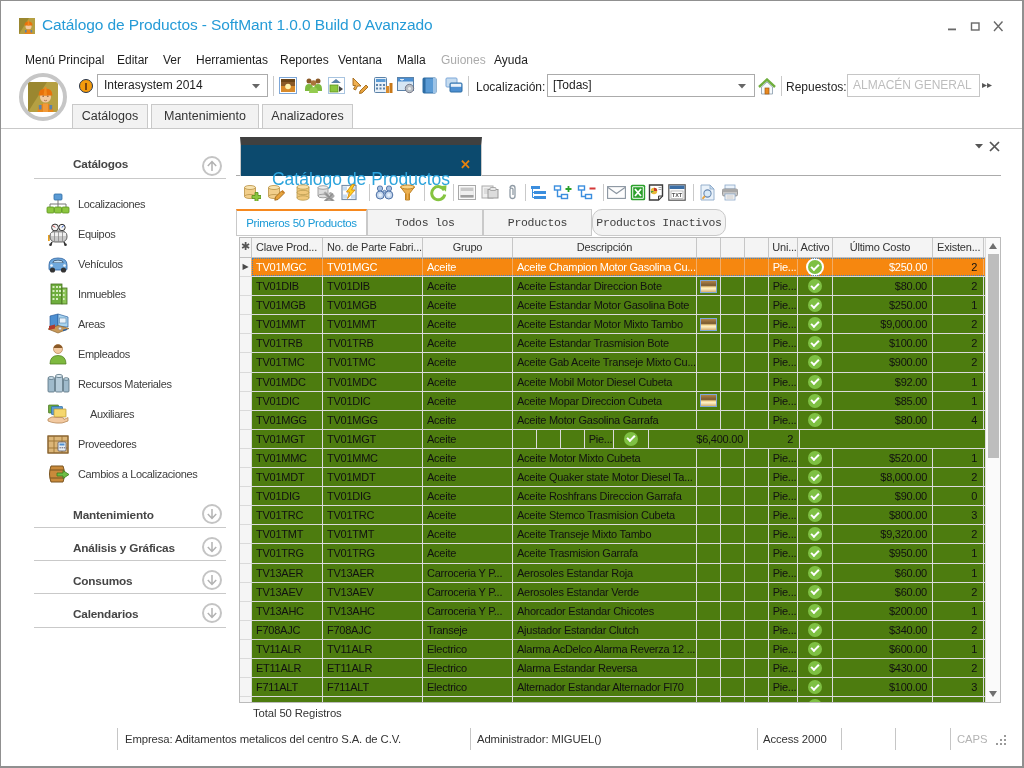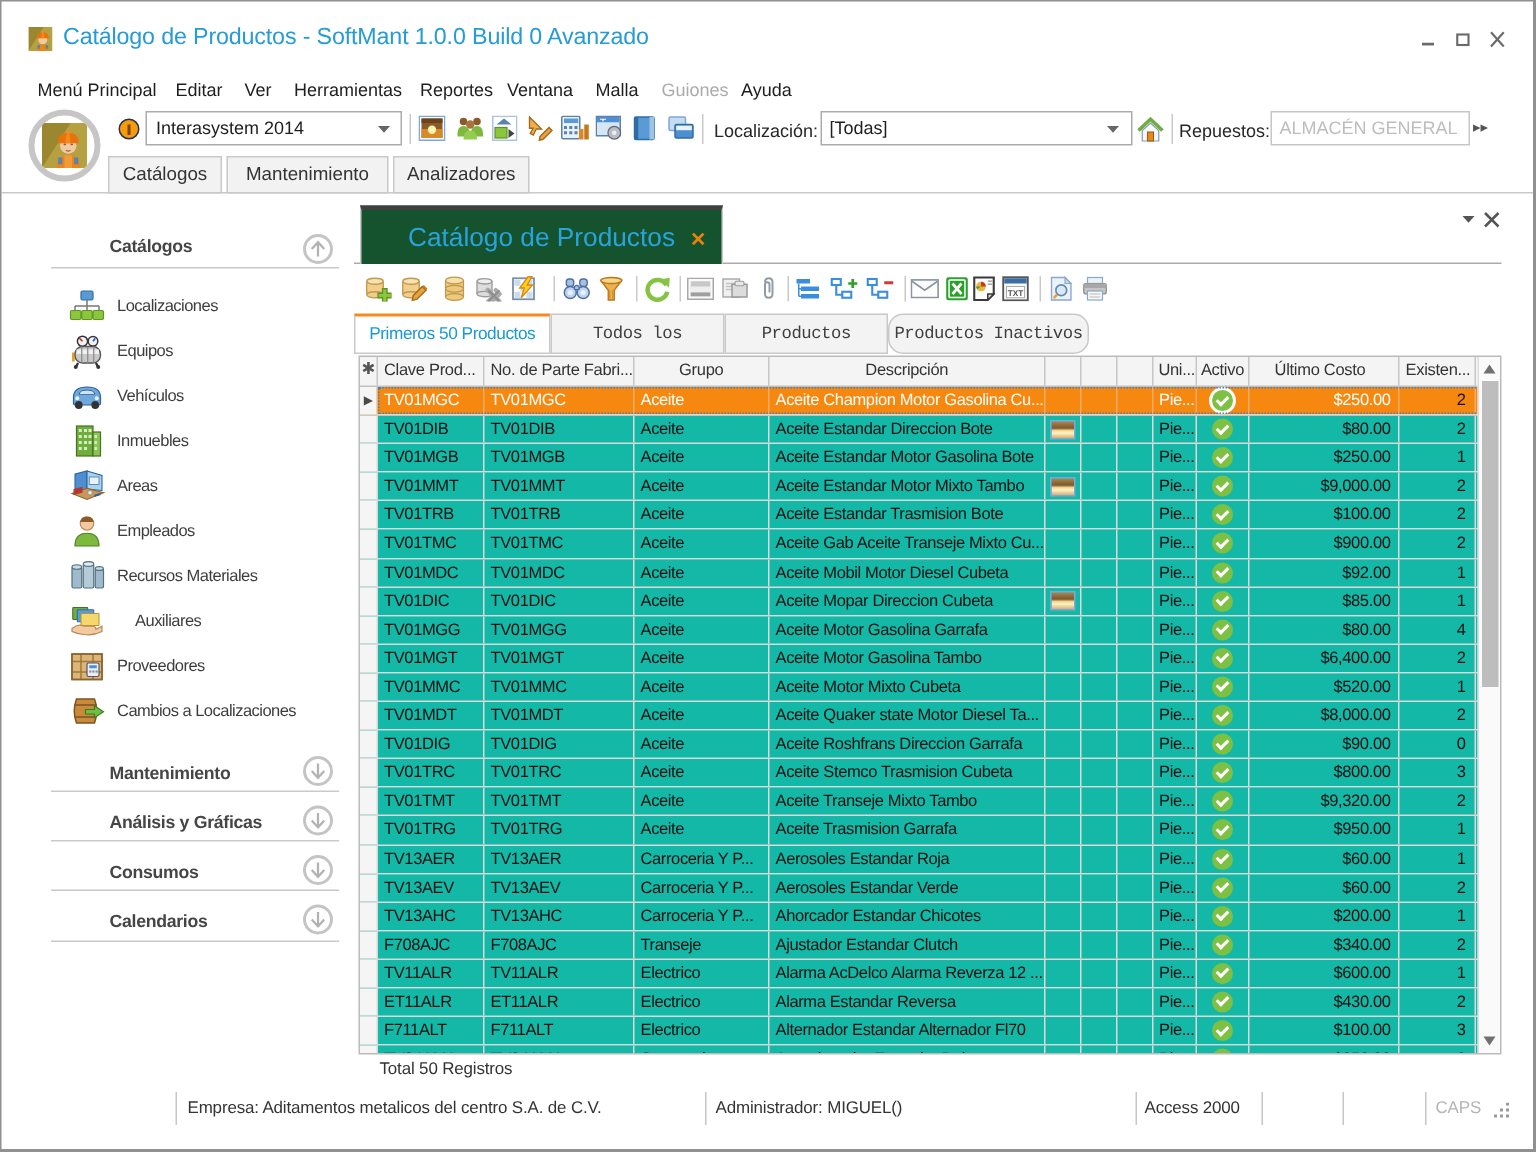--- a/index.html
+++ b/index.html
@@ -20,29 +20,29 @@
 
 .tab1 { position:absolute; top:104px; height:25px; background:#F2F2F2; border:1px solid #C9C9C9; font-size:12.5px; color:#333; text-align:center; line-height:23px; }
 
 .shead { position:absolute; left:73px; font-size:11.8px; letter-spacing:-0.2px; font-weight:bold; color:#454545; }
 .sline { position:absolute; left:34px; width:192px; height:1px; background:#C9C9C9; }
 .scir  { position:absolute; left:202px; width:20px; height:20px; border:2px solid #C4C4C4; border-radius:50%; }
 .sitem { position:absolute; left:78px; font-size:11px; letter-spacing:-0.35px; color:#3d3d3d; }
 .sicon { position:absolute; left:46px; width:24px; height:24px; }
 
 .mline { position:absolute; background:#ABABAB; height:1px; }
-#mtab { position:absolute; left:240px; top:137px; width:242px; height:39px; background:#14532d; border:1px solid #C9C9C9; border-top:3px solid #404040; border-bottom:none; text-align:center; font-size:17.5px; color:#2AA3DC; padding-top:8px; }
+#mtab { position:absolute; left:240px; top:137px; width:242px; height:39px; background:#0c4a6e; border:1px solid #C9C9C9; border-top:8px solid #404040; border-bottom:none; text-align:center; font-size:17.5px; color:#2AA3DC; padding-top:24px; }
 .stab { position:absolute; top:209px; height:27px; font-size:11.5px; letter-spacing:-0.3px; text-align:center; line-height:25px; }
 .stab.on { background:#fff; border:1px solid #C9C9C9; border-top:2px solid #F6891F; color:#1899D6; }
 .stab.off { background:#F3F3F3; border:1px solid #C9C9C9; color:#3F3F3F;font-family:Liberation Mono, monospace; }
 
 #grid { position:absolute; left:239px; top:237px; width:762px; height:466px; border:1px solid #BBB; background:#fff; overflow:hidden; }
 .ghead { display:flex; height:20px; background:#F4F4F4; border-bottom:1px solid #C0C0C0; font-size:11px; letter-spacing:-0.2px; color:#333; }
 .ghead > div { border-right:1px solid #C6C6C6; line-height:19px; overflow:hidden; white-space:nowrap; }
-.grow { display:flex; height:19.1px; border-bottom:1px solid #DADADA; font-size:11px; letter-spacing:-0.25px; color:#111; background:#14b8a6; }
+.grow { display:flex; height:19.1px; border-bottom:1px solid #DADADA; font-size:11px; letter-spacing:-0.25px; color:#111; background:#4d7c0f; }
 .grow > div { border-right:1px solid #DADADA; line-height:18px; overflow:hidden; white-space:nowrap; }
 .grow.sel { background:#F6870F; color:#fff; position:relative; }
 .grow.sel:after { content:""; position:absolute; left:12px; top:0; right:0; bottom:0; border:1px dotted #3A85C8; }
 .grow.sel > div { border-right-color:#F3AC66; }
 .c0{width:12px;} .c1{width:71px;padding-left:4px;} .c2{width:100px;padding-left:4px;}
 .c3{width:90px;padding-left:4px;} .c4{width:184px;padding-left:4px;} .c5{width:24px;}
 .c6{width:24px;} .c7{width:24px;} .c8{width:29px;padding-left:3px;text-align:center;} .c9{width:35px;text-align:center;}
 .c10{width:100px;text-align:right;padding-right:5px;} .c11{width:51px;text-align:right;padding-right:6px;}
 .ghead .c3,.ghead .c4,.ghead .c10{text-align:center;padding-left:0;}
 .chk { display:inline-block; width:14px; height:14px; border-radius:50%; background:#7EC043; position:relative; top:2px; }
@@ -718,21 +718,20 @@
         <div class="c8">Pie...</div>
         <div class="c9"><span class="chk" style=""></span></div>
         <div class="c10">$80.00</div>
         <div class="c11" style="">4</div>
       </div>
       <div class="grow">
         <div class="c0" style="background:#F5F5F5;text-align:center;line-height:18px;color:#4A4A4A;font-size:8px;"></div>
         <div class="c1">TV01MGT</div>
         <div class="c2">TV01MGT</div>
         <div class="c3">Aceite</div>
-        <div class="c4">Aceite Motor Gasolina Tambo</div>
         <div class="c5"></div>
         <div class="c6"></div>
         <div class="c7"></div>
         <div class="c8">Pie...</div>
         <div class="c9"><span class="chk" style=""></span></div>
         <div class="c10">$6,400.00</div>
         <div class="c11" style="">2</div>
       </div>
       <div class="grow">
         <div class="c0" style="background:#F5F5F5;text-align:center;line-height:18px;color:#4A4A4A;font-size:8px;"></div>

